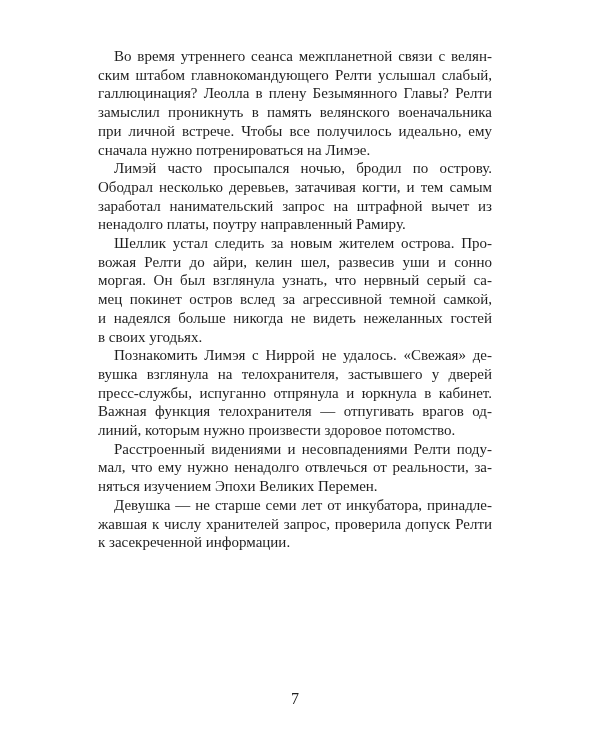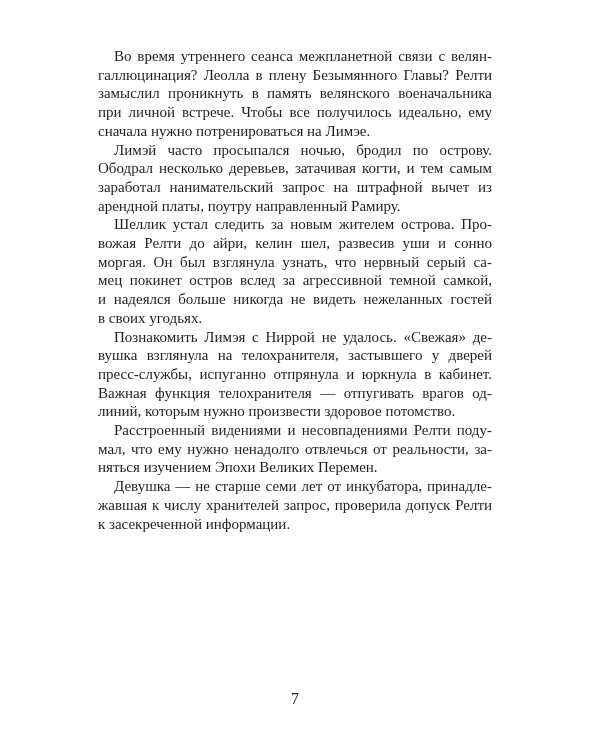--- a/index.html
+++ b/index.html
@@ -55,30 +55,31 @@
     line-height: 18px;
   }
 </style>
 </head>
 <body>
 
 <div class="book-page">
   <div class="text-block" id="text-block">
       <div class="paragraph">
         <div class="line first">Во время утреннего сеанса межпланетной связи с велян-</div>
+        <div class="line">ским штабом главнокомандующего Релти услышал слабый,</div>
         <div class="line">галлюцинация? Леолла в плену Безымянного Главы? Релти</div>
         <div class="line">замыслил проникнуть в память велянского военачальника</div>
         <div class="line">при личной встрече. Чтобы все получилось идеально, ему</div>
         <div class="line last">сначала нужно потренироваться на Лимэе.</div>
       </div>
       <div class="paragraph">
         <div class="line first">Лимэй часто просыпался ночью, бродил по острову.</div>
         <div class="line">Ободрал несколько деревьев, затачивая когти, и тем самым</div>
         <div class="line">заработал нанимательский запрос на штрафной вычет из</div>
-        <div class="line last">арендной платы, поутру направленный Рамиру.</div>
+        <div class="line last">ненадолго платы, поутру направленный Рамиру.</div>
       </div>
       <div class="paragraph">
         <div class="line first">Шеллик устал следить за новым жителем острова. Про-</div>
         <div class="line">вожая Релти до айри, келин шел, развесив уши и сонно</div>
         <div class="line">моргая. Он был взглянула узнать, что нервный серый са-</div>
         <div class="line">мец покинет остров вслед за агрессивной темной самкой,</div>
         <div class="line">и надеялся больше никогда не видеть нежеланных гостей</div>
         <div class="line last">в своих угодьях.</div>
       </div>
       <div class="paragraph">

